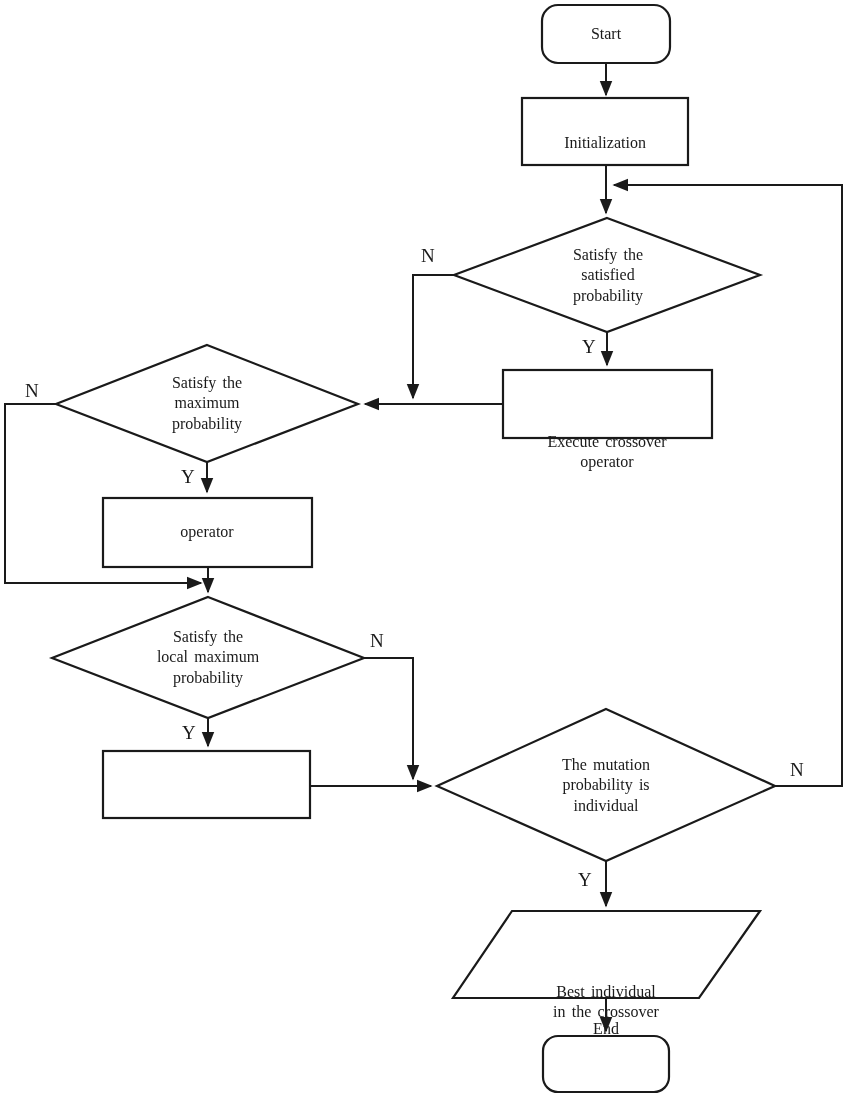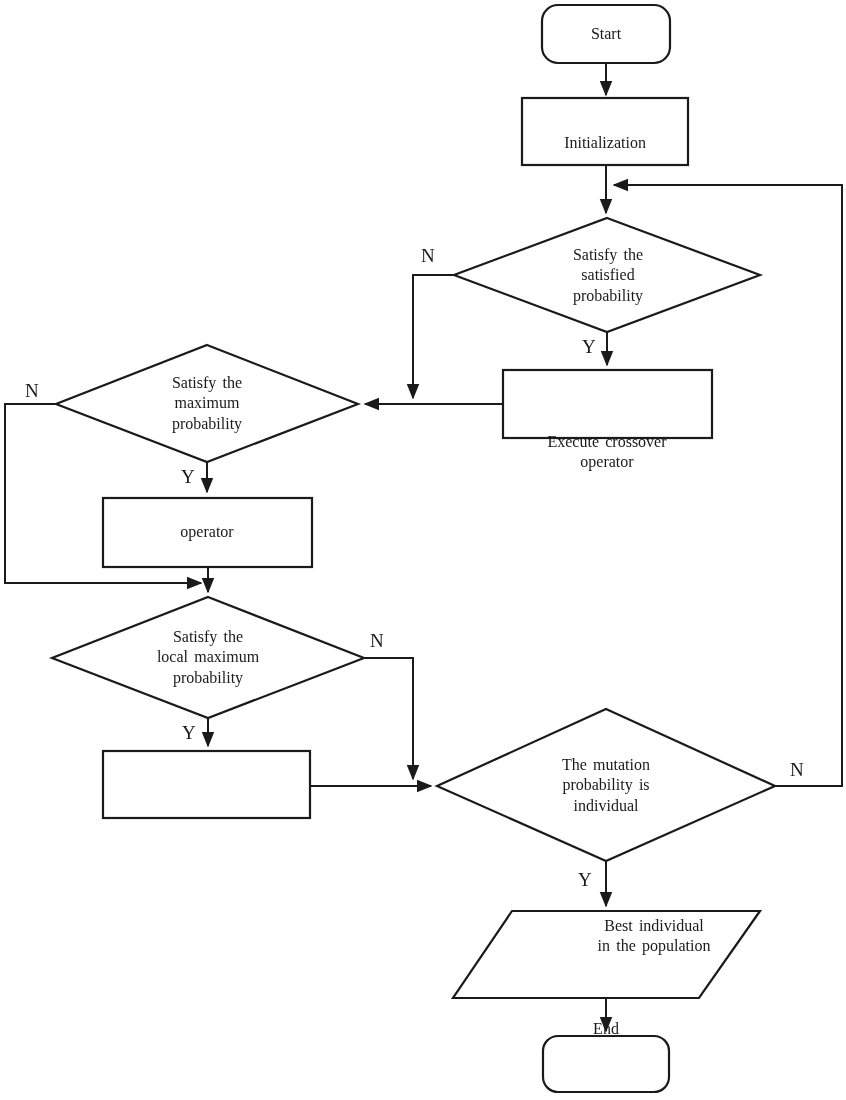--- a/index.html
+++ b/index.html
@@ -118,23 +118,23 @@
     <span>probability</span>
   </div>
 
 
   <div class="node-label" style="left:606px; top:786px;">
     <span>The mutation</span>
     <span>probability is</span>
     <span>individual</span>
   </div>
 
-  <div class="node-label" style="left:606px; top:936px;margin-left:48px;">
+  <div class="node-label" style="left:606px; top:1002px;">
     <span>Best individual</span>
-    <span>in the population</span>
+    <span>in the crossover</span>
   </div>
 
   <div class="node-label" style="left:606px; top:1029px;">
     <span>End</span>
   </div>
 
   <div class="edge-label" style="left:421px; top:246px;">N</div>
   <div class="edge-label" style="left:582px; top:337px;">Y</div>
 
   <div class="edge-label" style="left:25px; top:381px;">N</div>

